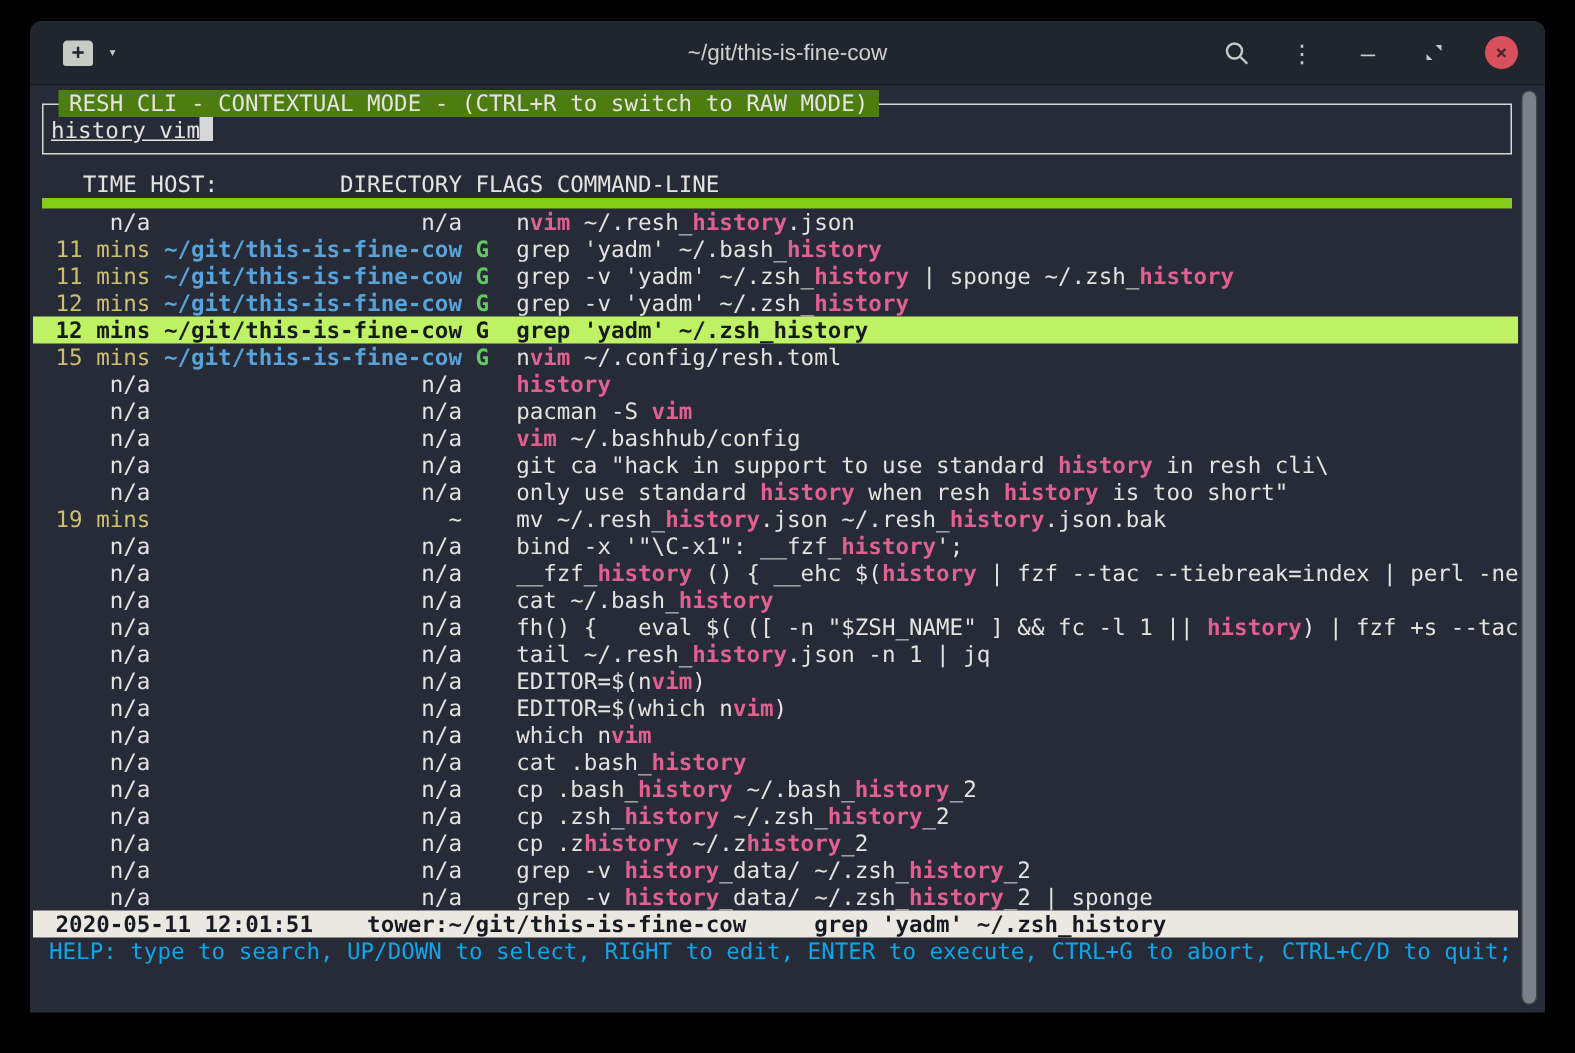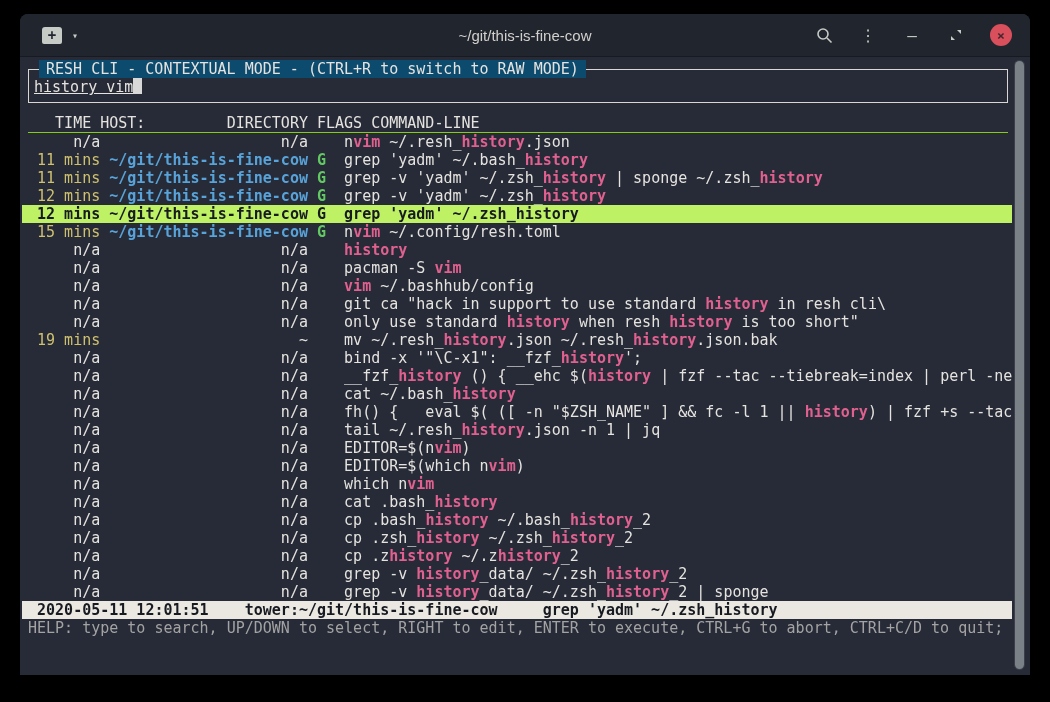--- a/index.html
+++ b/index.html
@@ -29,40 +29,40 @@
   .closebtn{width:22px;height:22px;border-radius:50%;background:#d94f5c;color:#45262c;
     display:flex;align-items:center;justify-content:center;font-size:13px;font-weight:bold;}
   
   #content{position:relative;padding:12px 22px 0 8px;color:#e5e3df;font-size:15px;line-height:18px;}
   pre,.pre{margin:0;white-space:pre;font-family:"DejaVu Sans Mono",monospace;}
   
   #searchbox{
     position:relative;border:1px solid #d9d7d3;height:32px;margin-bottom:11px;margin-right:0;
   }
   #legend{
-    position:absolute;top:-10px;left:10px;background:#0c4a6e;padding:0 7px;color:#e5e3df;
+    position:absolute;top:-10px;left:10px;background:#4d7c0f;padding:0 7px;color:#e5e3df;
   }
   #query-line{padding:8px 0 0 5px;display:flex;text-decoration:underline;}
   #cursor{display:inline-block;width:9px;height:16px;background:#d8d8d8;margin-left:0;}
   
-  #table-header{border-bottom:1px solid #84cc16;color:#e5e3df;}
+  #table-header{border-bottom:7px solid #84cc16;color:#e5e3df;}
   .trow{white-space:pre;height:18px;}
   .c-w{color:#e5e3df;}
   .c-y{color:#cfc06f;}
   .c-b{color:#58a3d9;font-weight:bold;}
   .c-g{color:#63c963;font-weight:bold;}
   .c-p{color:#e0608f;font-weight:bold;}
   .trow.selected{background:#bef264;margin-left:-6px;padding-left:6px;margin-right:-4px;padding-right:4px;}
   .trow.selected span{color:#171a21 !important;font-weight:bold;}
   
   #statusbar{
     background:#eae8e1;color:#171a21;font-weight:bold;white-space:pre;height:18px;
     margin-left:-6px;padding-left:6px;margin-right:-4px;padding-right:8px;
   }
-  #helpline{color:#a3a3a3;white-space:pre;height:18px;overflow:hidden;}
+  #helpline{color:#0ea5e9;white-space:pre;height:18px;overflow:hidden;text-align:right;}
   
   #scrollbar{
     position:absolute;top:46px;right:5px;width:11px;height:610px;
     background:#3a3f48;border-radius:6px;
   }
   #scroll-thumb{position:absolute;inset:1px;background:#7a8187;border-radius:5px;}
 </style>
 </head>
 <body>
 

